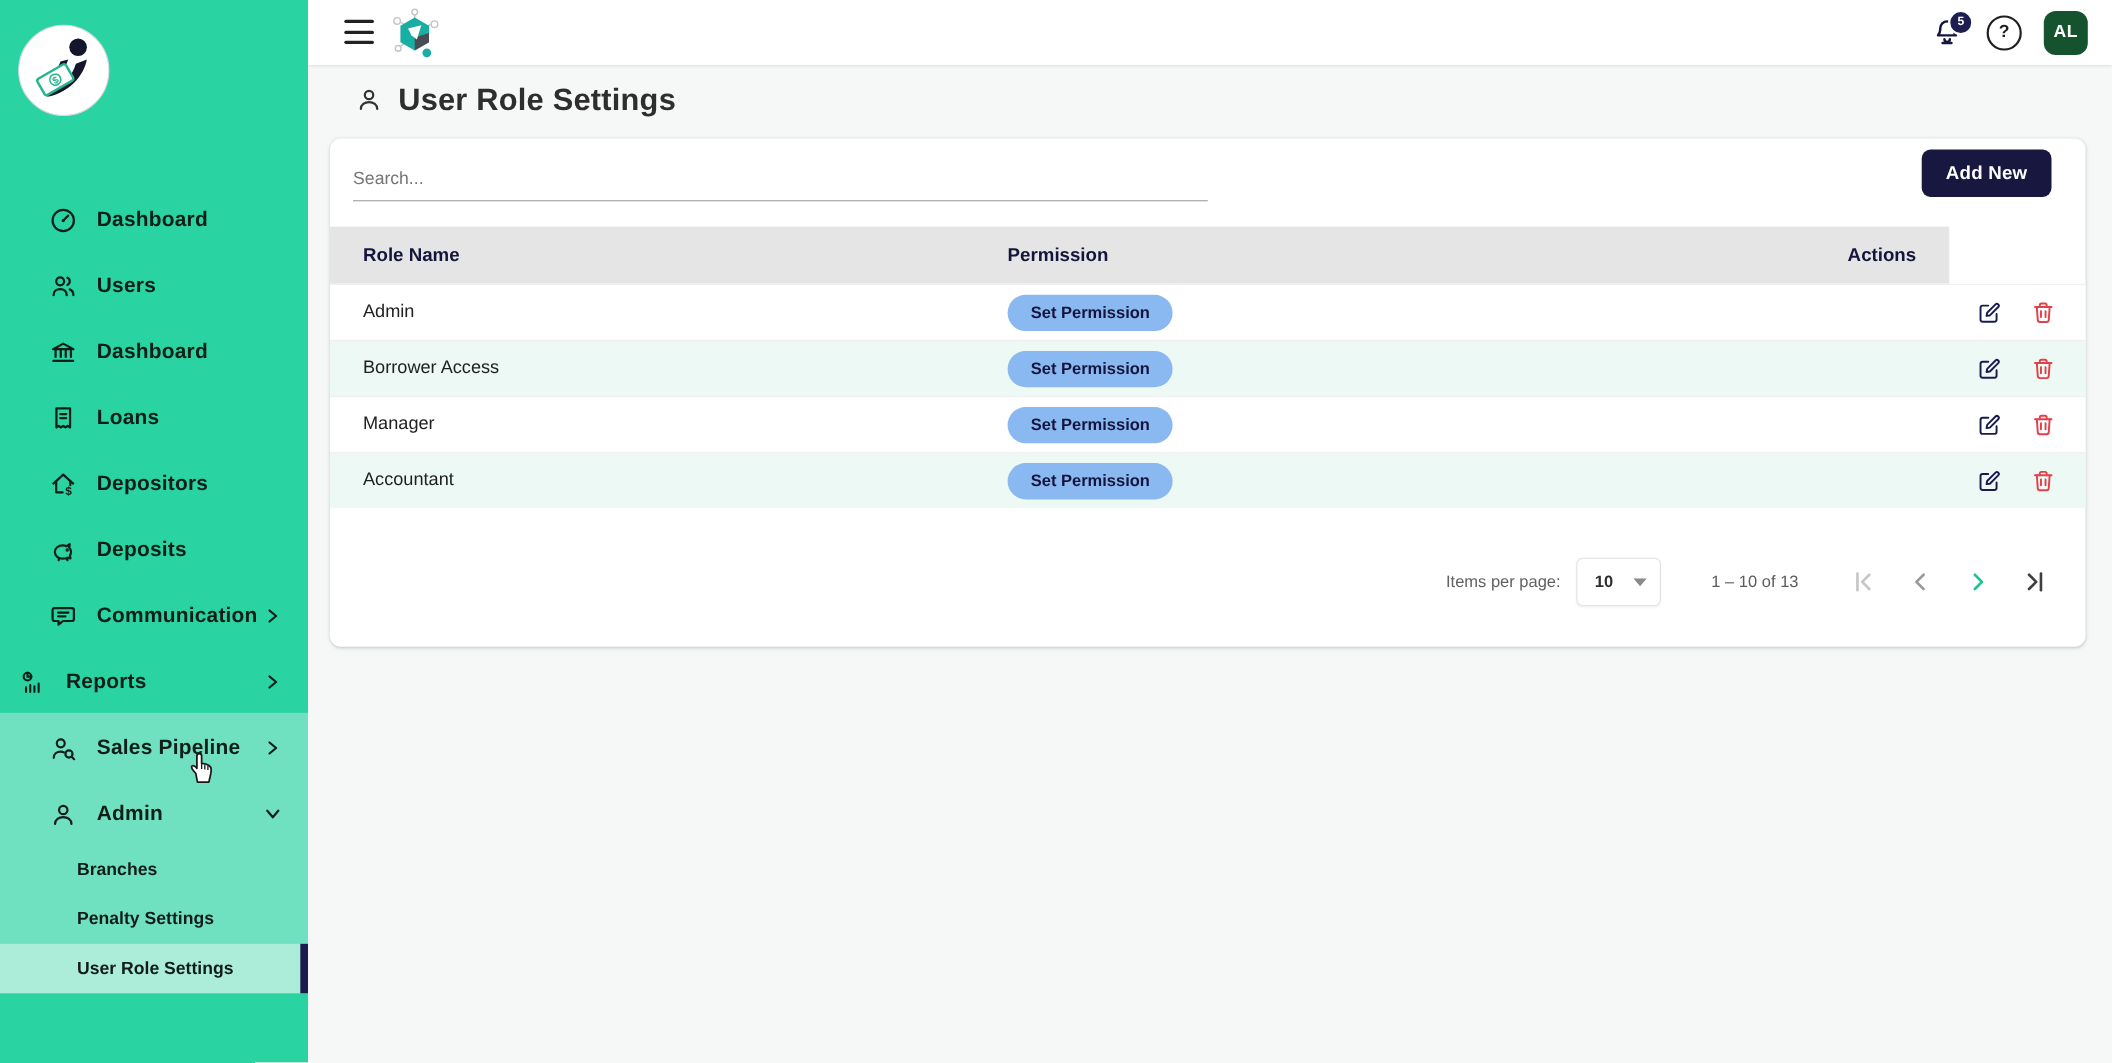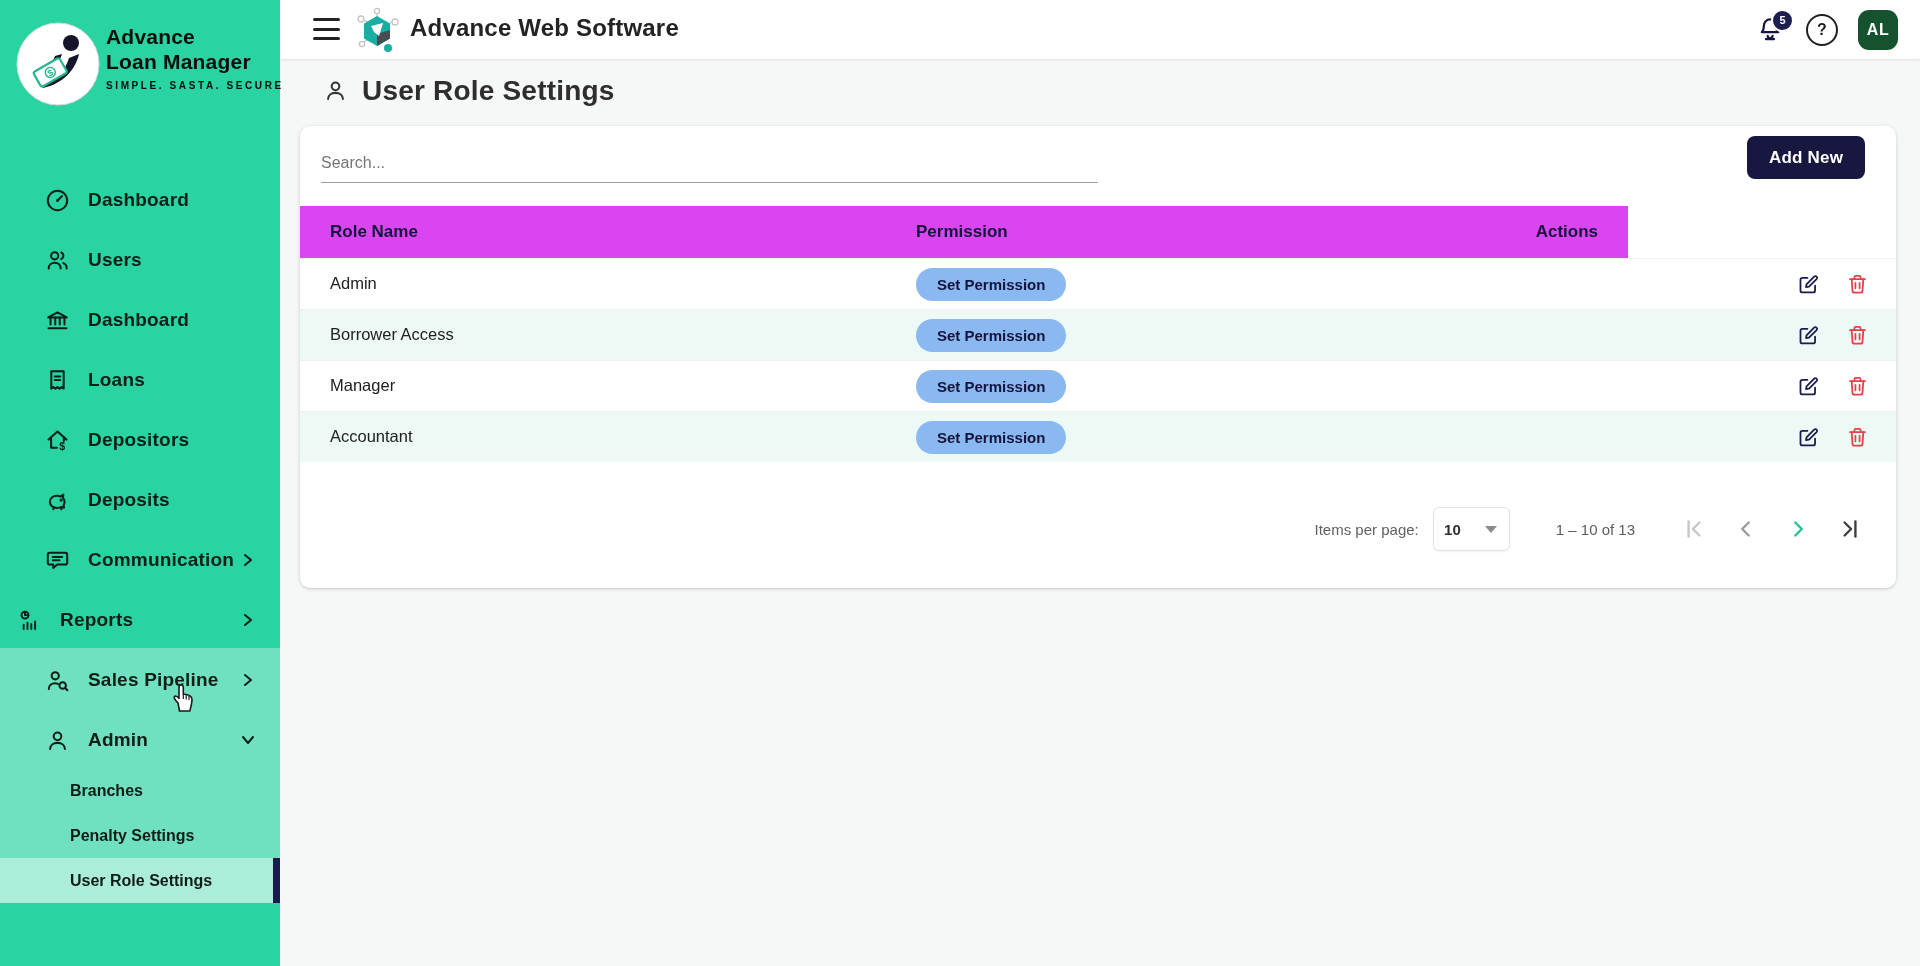--- a/index.html
+++ b/index.html
@@ -45,37 +45,37 @@
   .page-head h1{margin:0 0 0 13px;font-size:28px;font-weight:700;color:#2e2e2e;letter-spacing:.2px;}
   
   .card{position:absolute;left:300px;top:126px;width:1596px;height:462px;background:#fff;border-radius:10px;
         box-shadow:0 1px 4px rgba(0,0,0,.13), 0 1px 2px rgba(0,0,0,.08);}
   .search-input{position:absolute;left:21px;top:22px;width:777px;height:30px;border:none;border-bottom:1px solid #9e9e9e;
         outline:none;font-size:16px;color:#333;background:transparent;font-family:"Liberation Sans",sans-serif;padding:0 0 4px 0;}
   .search-input::placeholder{color:#757575;}
   .add-new{position:absolute;right:31px;top:10px;width:118px;height:43px;background:#17173f;color:#fff;border:none;border-radius:8px;
         font-size:17px;font-weight:700;cursor:pointer;font-family:"Liberation Sans",sans-serif;letter-spacing:.2px;}
   
-  .thead{position:absolute;left:0;top:80px;width:1328px;height:52px;background:#d946ef;color:#14143c;font-size:17px;font-weight:700;}
+  .thead{position:absolute;left:0;top:80px;width:1472px;height:52px;background:#e5e5e5;color:#14143c;font-size:17px;font-weight:700;}
   .thead .th-role{position:absolute;left:30px;top:16px;}
   .thead .th-perm{position:absolute;left:616px;top:16px;}
   .thead .th-act{position:absolute;right:30px;top:16px;}
   .trow{position:absolute;left:0;width:1596px;height:51px;background:#fff;border-top:1px solid #efefef;box-sizing:border-box;}
   .trow.tint{background:#edf9f4;}
   .cell-role{position:absolute;left:30px;top:15px;font-size:16.5px;color:#212121;}
   .chip{position:absolute;left:616px;top:9px;height:33px;padding:0 21px;border-radius:17px;background:#8ab8f0;color:#14143c;
         font-size:15px;font-weight:700;border:none;cursor:pointer;font-family:"Liberation Sans",sans-serif;}
   .row-actions{position:absolute;right:26px;top:13px;display:flex;gap:24px;align-items:center;}
   .icon-btn{width:25px;height:25px;background:none;border:none;padding:0;cursor:pointer;}
   .icon-btn svg{width:25px;height:25px;display:block;}
   
   .pagination{position:absolute;left:0;right:33px;bottom:36px;height:46px;display:flex;align-items:center;justify-content:flex-end;color:#616161;}
   .ipp-label{font-size:15px;margin-right:14px;}
   .ipp-select{width:77px;height:44px;border:1px solid #e2e2e2;border-radius:6px;background:#fff;display:flex;align-items:center;
-        justify-content:flex-end;padding:0 12px 0 16px;box-sizing:border-box;cursor:pointer;box-shadow:0 1px 2px rgba(0,0,0,.05);gap:24px;}
+        justify-content:space-between;padding:0 12px 0 16px;box-sizing:border-box;cursor:pointer;box-shadow:0 1px 2px rgba(0,0,0,.05);}
   .ipp-value{font-size:15px;color:#2f2f2f;font-weight:600;}
   .ipp-caret{width:0;height:0;border-left:6px solid transparent;border-right:6px solid transparent;border-top:7px solid #8a8a8a;}
   .range-label{font-size:15px;margin:0 46px 0 46px;color:#5c5c5c;}
   .pg-btn{width:26px;height:26px;background:none;border:none;padding:0;margin-left:26px;cursor:pointer;}
   .pg-btn svg{width:26px;height:26px;display:block;}
   
   .mouse-cursor{position:absolute;left:170px;top:683px;z-index:50;pointer-events:none;}
 </style>
 </head>
 <body>
@@ -205,25 +205,20 @@
       <circle cx="48" cy="56" r="41" fill="#ffffff" stroke="#d9d9d9" stroke-width="1"></circle>
       <circle cx="61" cy="35" r="8" fill="#15152c"></circle>
       <path d="M33 80 C53 76 66 61 69 46 L59 50 C55 63 46 72 32 75 Z" fill="#15152c"></path>
       <path d="M30 66 C41 64 49 56 52 46 L45 48 C42 56 37 61 28 63 Z" fill="#15152c"></path>
       <g transform="rotate(-30 40 64)">
         <rect x="25" y="56" width="30" height="17" rx="2.5" fill="#ffffff" stroke="#26b58c" stroke-width="2.2"></rect>
         <circle cx="40" cy="64.5" r="5" fill="none" stroke="#26b58c" stroke-width="1.4"></circle>
         <text x="40" y="68" font-size="9" font-weight="bold" fill="#26b58c" text-anchor="middle" font-family="'Liberation Sans',sans-serif">$</text>
       </g>
     </svg>
-    <div class="brand-text">
-      <div class="brand-line">Advance</div>
-      <div class="brand-line">Loan Manager</div>
-      <div class="brand-tagline">SIMPLE. SASTA. SECURE</div>
-    </div>
   </div>
 
   <nav>
       <div class="nav-item" style="top: 170px;">
     <svg class="nicon">
           <use href="#gauge-icon"></use>
         </svg>
     <span class="nlabel">Dashboard</span>
 
   </div>
@@ -328,21 +323,20 @@
       <circle cx="9" cy="13" r="3" fill="#fff"></circle>
         <circle cx="25" cy="5" r="2.6" fill="#fff"></circle>
         <circle cx="43" cy="16" r="3" fill="#fff"></circle>
         <circle cx="10" cy="38" r="2.6" fill="#fff"></circle>
     </g>
     <polygon points="25,10 38,17.5 38,32.5 25,40 12,32.5 12,17.5" fill="#1aada3"></polygon>
     <polygon points="25,40 38,32.5 38,24 25,28" fill="#474d50"></polygon>
     <polygon points="19,20 31,17 27,30 22,26" fill="#ffffff"></polygon>
     <circle cx="36" cy="42" r="4" fill="#1aada3"></circle>
   </svg>
-  <div class="app-title">Advance Web Software</div>
   <div class="top-actions">
     <div class="bell-wrap">
       <svg width="28" height="30">
           <use href="#bell-symbol"></use>
         </svg>
       <div class="badge">5</div>
     </div>
     <div class="help-btn">
         <span>?</span>
       </div>

